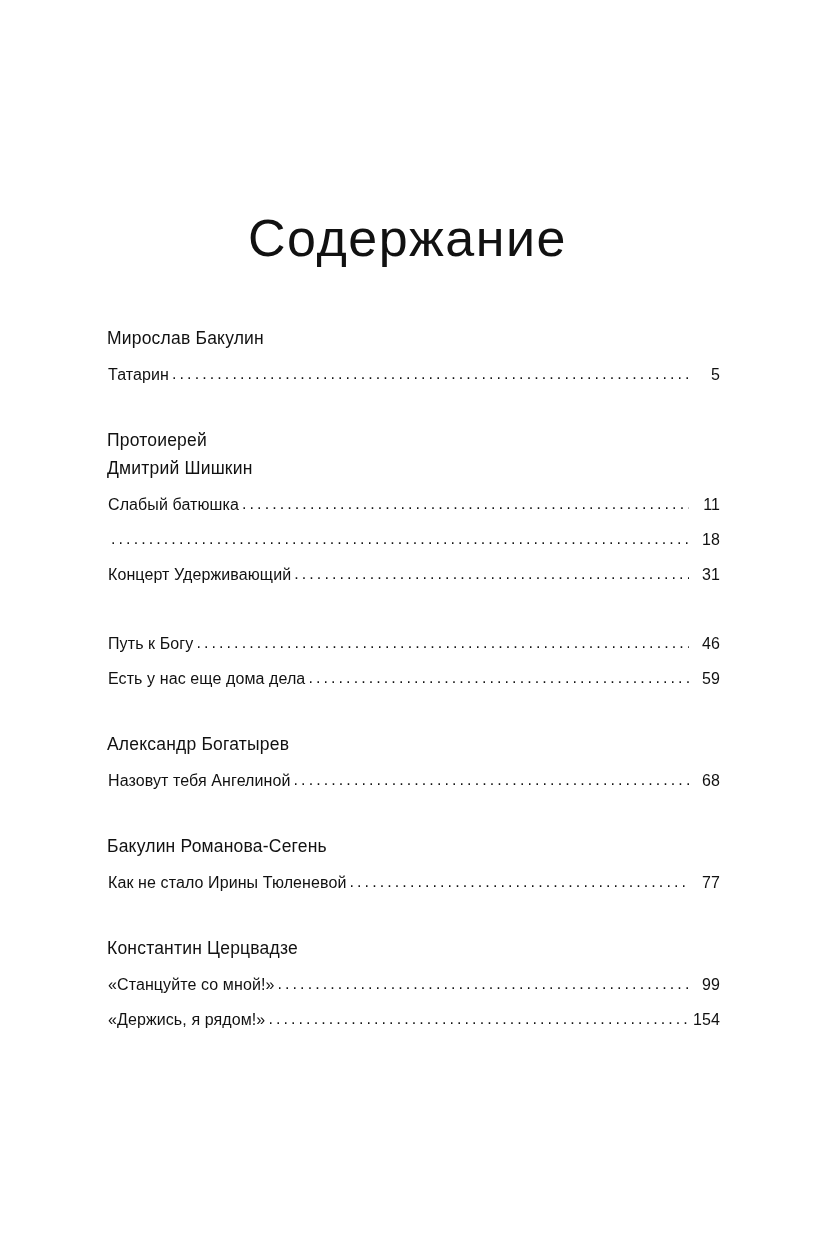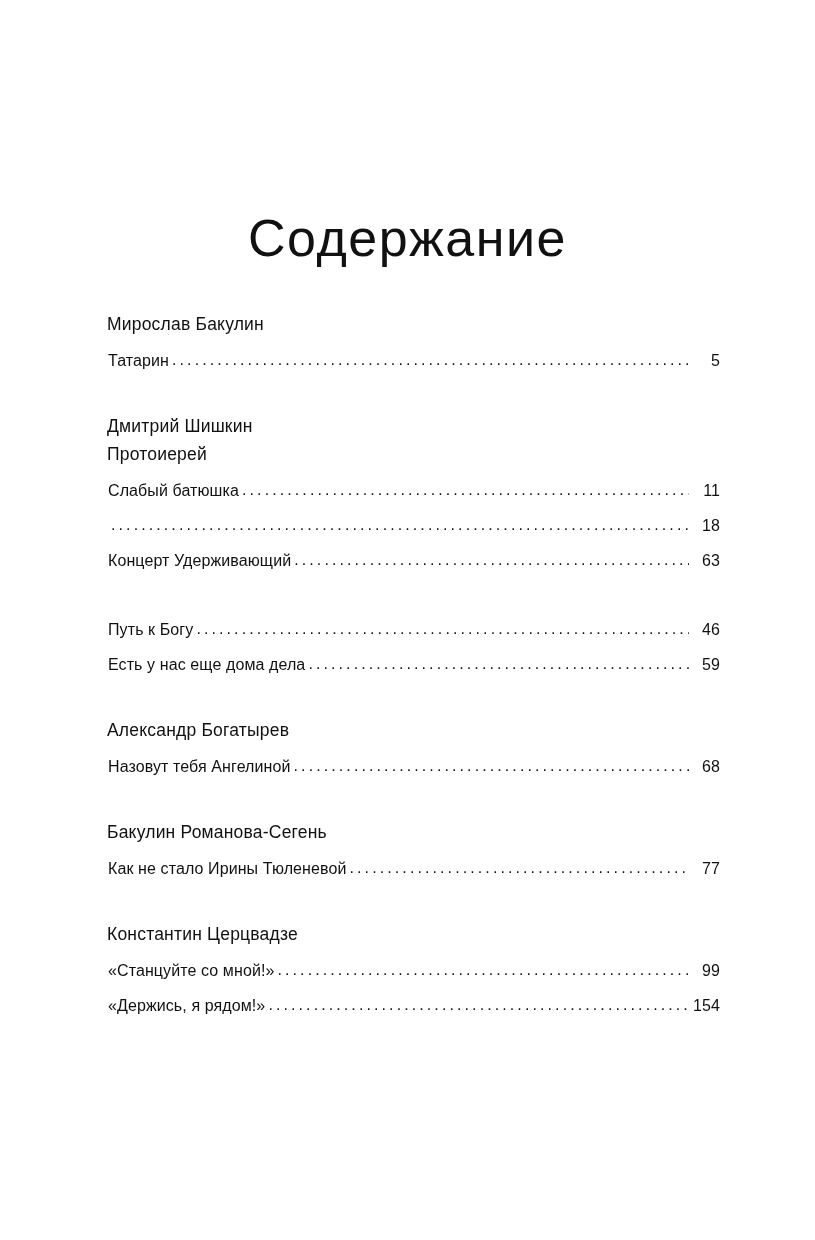--- a/index.html
+++ b/index.html
@@ -27,21 +27,21 @@
     width: 815px;
     text-align: center;
     font-size: 52px;
     font-weight: 300;
     letter-spacing: 1.5px;
     color: #111111;
     font-family: "Liberation Sans", sans-serif;
   }
   .toc {
     position: absolute;
-    top: 310px;
+    top: 324px;
     left: 107px;
     width: 613px;
   }
   .group {
     margin-bottom: 34px;
   }
   .author {
     font-size: 17.5px;
     font-weight: 400;
     line-height: 28px;
@@ -91,36 +91,36 @@
           <span class="line2">Мирослав Бакулин</span>
         </div>
         <div class="entry">
           <span class="etitle">Татарин</span>
           <span class="dots">........................................................................................................................</span>
           <span class="pg">5</span>
         </div>
       </div>
       <div class="group">
         <div class="author">
+          <span class="line2">Протоиерей</span>
           <span class="line2">Дмитрий Шишкин</span>
-          <span class="line2">Протоиерей</span>
         </div>
         <div class="entry">
           <span class="etitle">Слабый батюшка</span>
           <span class="dots">........................................................................................................................</span>
           <span class="pg">11</span>
         </div>
         <div class="entry">
           <span class="dots">........................................................................................................................</span>
           <span class="pg">18</span>
         </div>
         <div class="entry">
           <span class="etitle">Концерт Удерживающий</span>
           <span class="dots">........................................................................................................................</span>
-          <span class="pg">63</span>
+          <span class="pg">31</span>
         </div>
       </div>
       <div class="group">
         <div class="entry">
           <span class="etitle">Путь к Богу</span>
           <span class="dots">........................................................................................................................</span>
           <span class="pg">46</span>
         </div>
         <div class="entry">
           <span class="etitle">Есть у нас еще дома дела</span>

